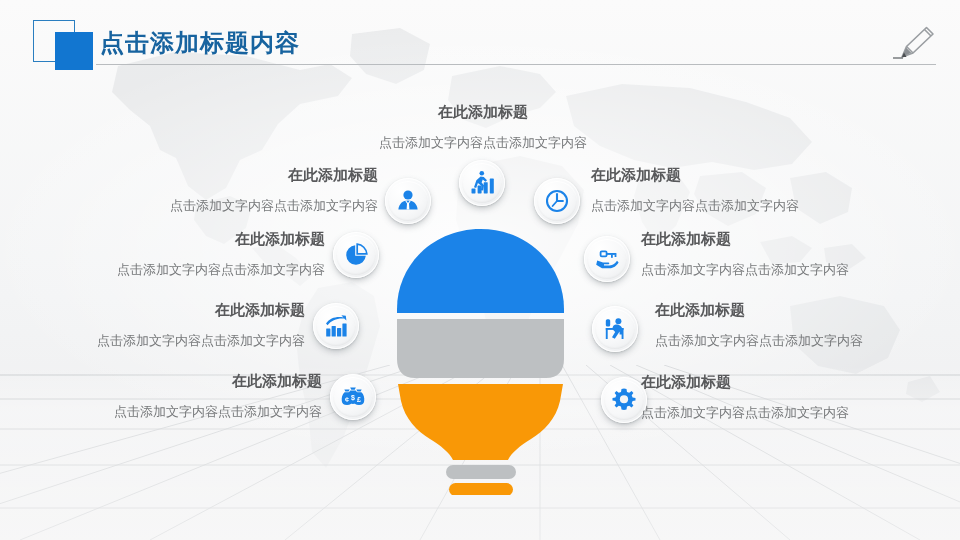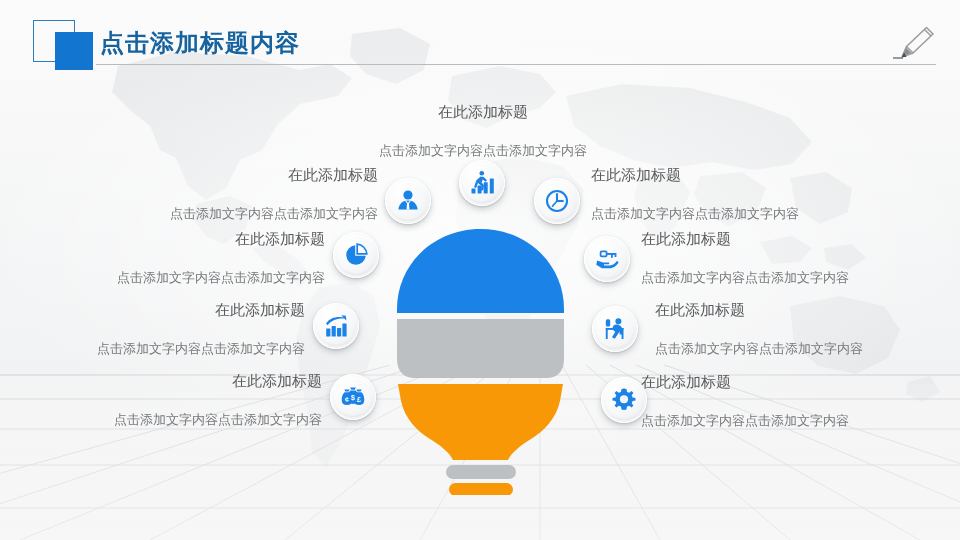--- a/index.html
+++ b/index.html
@@ -77,29 +77,29 @@
     border-radius: 50%;
     box-shadow: 0 1px 1px rgba(255,255,255,.95) inset, 0 -1px 2px rgba(0,0,0,.05) inset;
     pointer-events: none;
   }
   .badge svg { position: relative; z-index: 1; display: block; }
 
   
   .tblock { position: absolute; line-height: 1.35; }
   .tblock .t-head {
     font-size: 15px;
-    font-weight: 400;
+    font-weight: 700;
     color: #58595b;
     white-space: nowrap;
   }
   .tblock .t-sub {
     font-size: 13px;
     color: #76787a;
     white-space: nowrap;
-    margin-top: 20px;
+    margin-top: 12px;
   }
   .ta-right { text-align: right; }
   .ta-left  { text-align: left; }
   .ta-center{ text-align: center; }
 </style>
 </head>
 <body>
 
 <div id="slide">
 

